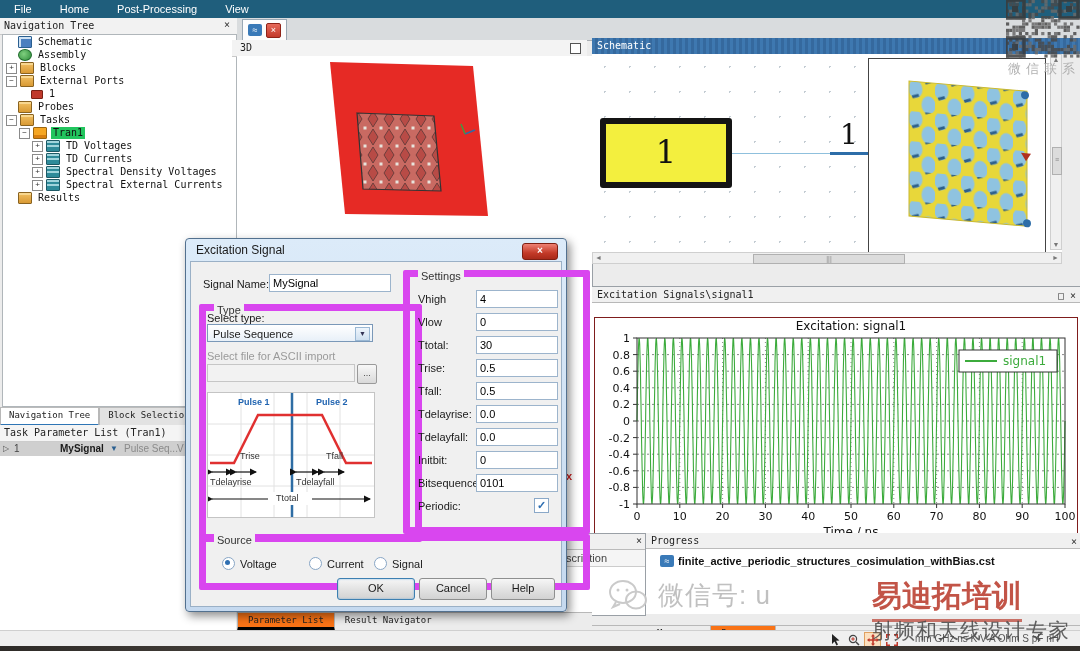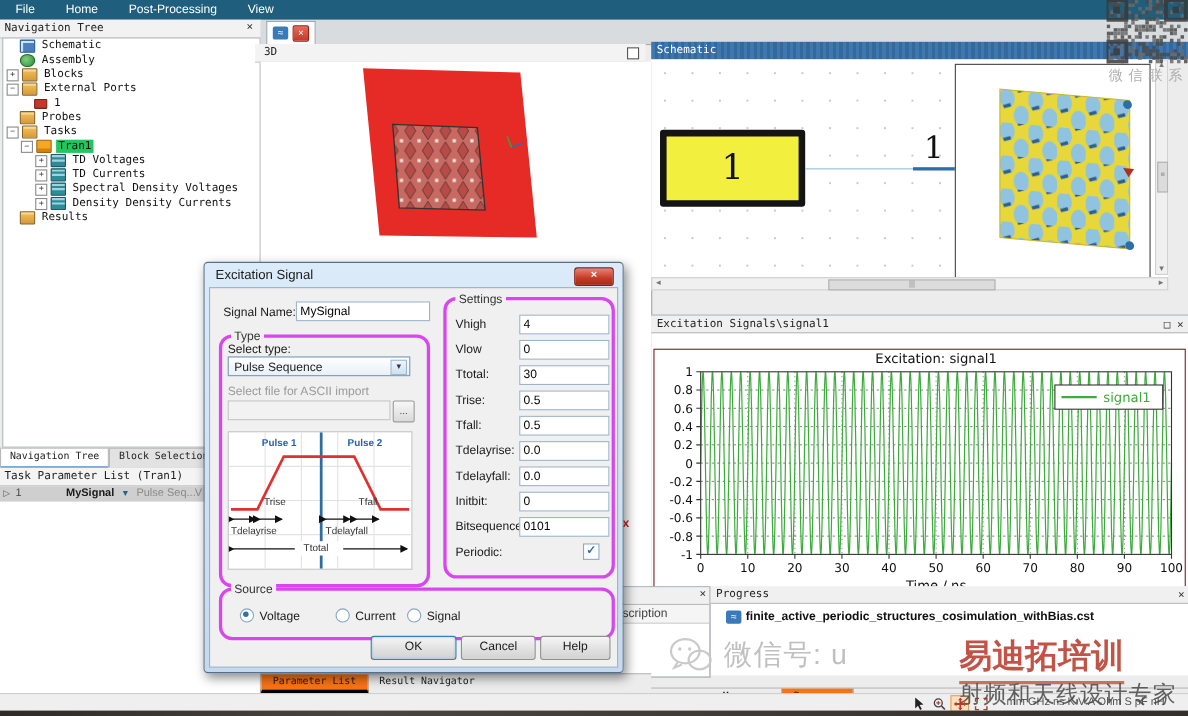--- a/index.html
+++ b/index.html
@@ -124,21 +124,21 @@
   #bottom-dark{left:0;top:646px;width:1080px;height:5px;background:linear-gradient(90deg,#2e2b28,#4a443e 30%,#332f2b);}
 
   
   #dialog{left:185px;top:238px;width:380px;height:372px;border:1px solid #53718f;border-radius:4px;
      background:linear-gradient(#dcebf9,#c5d9ef);box-shadow:3px 4px 10px rgba(0,0,0,.45);}
   #dlg-title{position:absolute;left:0;top:0;width:100%;height:22px;line-height:22px;padding-left:10px;box-sizing:border-box;
      font-size:12px;color:#1a1a1a;}
   #dlg-close{position:absolute;right:8px;top:4px;width:34px;height:15px;background:linear-gradient(#ee8173,#c33a28 60%,#a82a1a);
      border:1px solid #7e1f12;border-radius:3px;color:#fff;text-align:center;font-size:10px;line-height:13px;font-weight:bold;}
   #dlg-body{position:absolute;left:4px;top:22px;width:370px;height:344px;background:#f0f0f0;border:1px solid #9ab0c6;}
-  .grp{position:absolute;border:3px solid #d946ef;border-radius:12px;}
+  .grp{position:absolute;border:7px solid #d946ef;border-radius:2px;padding-left:23px;}
   .grp>.glabel{position:absolute;left:8px;top:-7px;background:#f0f0f0;padding:0 3px;font-size:11px;color:#333;}
   .dlabel{position:absolute;font-size:11px;color:#1a1a1a;}
   .dlabel.gray{color:#9a9a9a;}
   .dinput{position:absolute;height:16px;border:1px solid #9cb4cc;font-size:11px;padding:0 3px;background:#fff;
      font-family:"Liberation Sans",sans-serif;box-sizing:content-box;}
   .dinput:disabled{background:#f2f2f2;border-color:#c6c6c6;}
   #dlg-select{position:absolute;left:16px;top:62px;width:166px;height:18px;border:1px solid #7a98b8;background:linear-gradient(#fff,#e8f0f8);
      font-size:11px;line-height:18px;padding-left:5px;box-sizing:border-box;}
   #dlg-select .arr{position:absolute;right:2px;top:2px;width:13px;height:12px;background:linear-gradient(#eef5fc,#cfe0f0);
      border:1px solid #9ab8d4;font-size:7px;line-height:12px;text-align:center;color:#335;}
@@ -238,21 +238,21 @@
           <span class="tlabel">TD Currents</span>
         </div>
         <div class="tree-row" style="padding-left: 29px;">
           <span class="expander">+</span>
           <span class="ticon results"></span>
           <span class="tlabel">Spectral Density Voltages</span>
         </div>
         <div class="tree-row" style="padding-left: 29px;">
           <span class="expander">+</span>
           <span class="ticon results"></span>
-          <span class="tlabel">Density Density Currents</span>
+          <span class="tlabel">Spectral External Currents</span>
         </div>
         <div class="tree-row" style="padding-left: 3px;">
           <span class="expander none"></span>
           <span class="ticon folder"></span>
           <span class="tlabel">Results</span>
         </div>
       </div>
     <div id="left-tabs">
       <div class="ltab active">Navigation Tree</div>
       <div class="ltab">Block Selection Tree</div>

